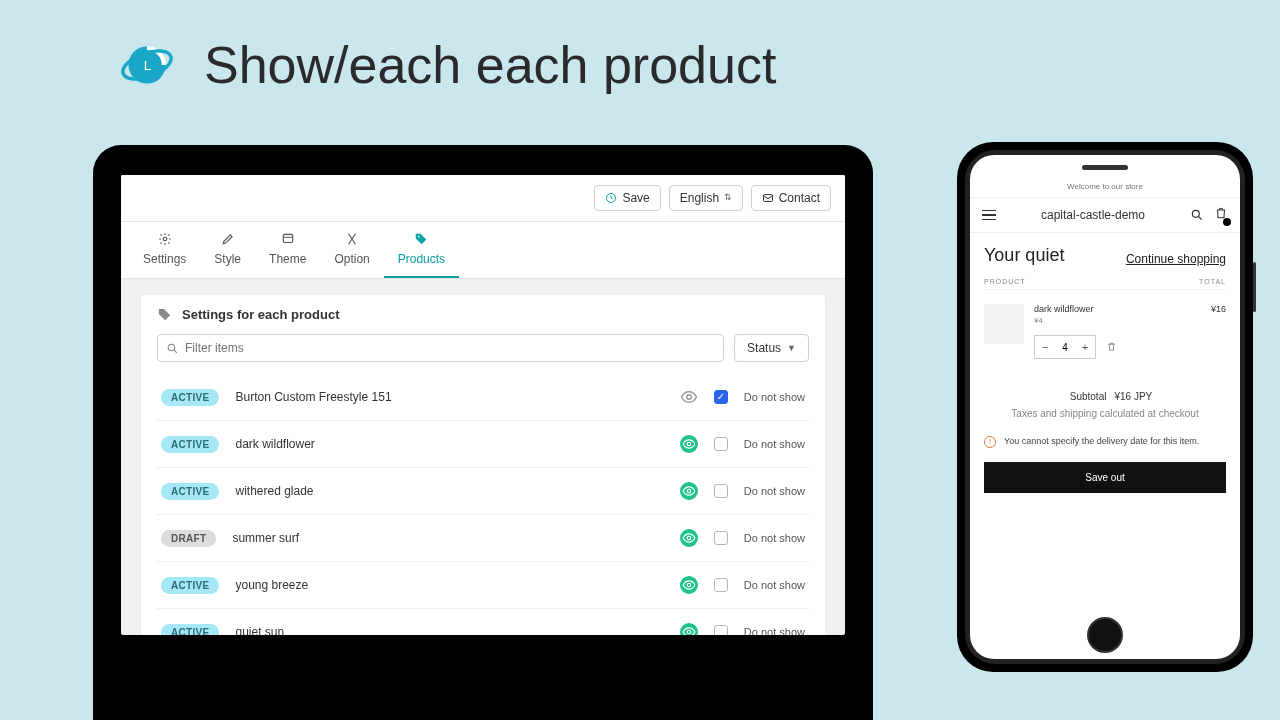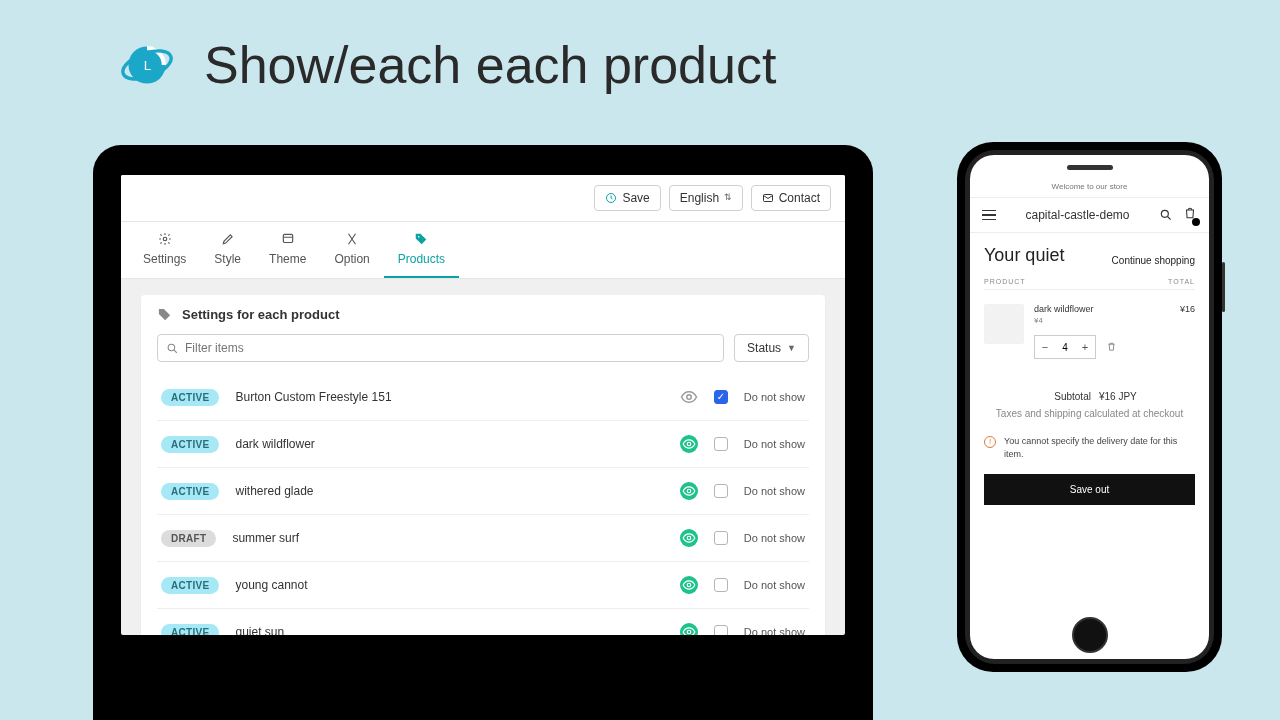--- a/index.html
+++ b/index.html
@@ -50,41 +50,41 @@
 .eye svg { width:18px; height:18px; }
 .eye.grey svg { color:#9a9a9a; }
 .eye.green { background:#1ec28b; border-radius:50%; padding:2px; }
 .eye.green svg { color:#fff; width:14px; height:14px; }
 .cbx { width:14px; height:14px; border:1.5px solid #b5b5b5; border-radius:3px; display:flex; align-items:center; justify-content:center; cursor:pointer; }
 .cbx.checked { background:#2a64e8; border-color:#2a64e8; }
 .cbx.checked::after { content:"✓"; color:#fff; font-size:10px; line-height:1; }
 .cbx-label { font-size:11px; color:#555; }
 
 
-.phone { position:absolute; right:58px; top:142px; width:265px; height:530px; background:#000; border-radius:36px; padding:8px; }
+.phone { position:absolute; right:27px; top:142px; width:296px; height:530px; background:#000; border-radius:36px; padding:8px; }
 .phone-side { position:absolute; right:-3px; top:120px; width:3px; height:50px; background:#333; border-radius:2px; }
 .phone-inner { width:100%; height:100%; background:#222; border-radius:30px; padding:5px; }
 .phone-screen { width:100%; height:100%; background:#fff; border-radius:24px; overflow:hidden; display:flex; flex-direction:column; position:relative; }
 .speaker { width:46px; height:5px; background:#333; border-radius:3px; margin:10px auto 0; }
 .home { position:absolute; left:50%; bottom:6px; transform:translateX(-50%); width:36px; height:36px; border:2px solid #333; border-radius:50%; background:#111; }
 
 .p-head1 { text-align:center; font-size:8px; color:#777; padding:6px 0; border-bottom:1px solid #eee; }
 .p-head2 { display:flex; align-items:center; justify-content:space-between; padding:8px 12px; border-bottom:1px solid #eee; }
 .burger { display:flex; flex-direction:column; gap:3px; cursor:pointer; }
 .burger span { width:14px; height:1.5px; background:#333; }
 .store-name { font-size:12px; color:#333; }
 .p-head2-right { display:flex; gap:10px; align-items:center; }
 .p-head2-right svg { width:14px; height:14px; color:#333; cursor:pointer; }
 .bag { position:relative; }
 .bag .dot { position:absolute; right:-3px; bottom:-2px; width:8px; height:8px; background:#000; color:#fff; font-size:6px; border-radius:50%; display:flex; align-items:center; justify-content:center; }
 
 .p-body { flex:1; padding:12px 14px; overflow:hidden; }
 .cart-top { display:flex; justify-content:space-between; align-items:flex-end; margin-bottom:12px; }
 .cart-title { font-size:18px; color:#222; }
-.cont-shop { font-size:10px; color:#222; cursor:pointer; }
+.cont-shop { font-size:12px; color:#222; text-decoration:underline; cursor:pointer; }
 .th-row { display:flex; justify-content:space-between; font-size:7px; letter-spacing:1px; color:#888; padding-bottom:4px; border-bottom:1px solid #eee; }
 
 .cart-item { display:flex; gap:10px; padding:14px 0; }
 .ci-img { width:40px; height:40px; background:#f2f2f2; border-radius:2px; }
 .ci-mid { flex:1; }
 .ci-name { font-size:9px; color:#333; }
 .ci-variant { font-size:8px; color:#888; margin-top:2px; }
 .ci-price { font-size:9px; color:#333; }
 .qty-row { display:flex; align-items:center; gap:10px; margin-top:10px; }
 .qty { display:flex; align-items:center; border:1px solid #ccc; }
@@ -241,21 +241,21 @@
                 <svg viewBox="0 0 24 24" fill="none" stroke="currentColor" stroke-width="2">
                   <path d="M2 12s3.5-7 10-7 10 7 10 7-3.5 7-10 7S2 12 2 12z"></path>
                   <circle cx="12" cy="12" r="3"></circle>
                 </svg>
               </span>
               <span class="cbx"></span>
               <span class="cbx-label">Do not show</span>
             </div>
             <div class="prow">
               <span class="pill">ACTIVE</span>
-              <span class="pname">young cannot</span>
+              <span class="pname">young breeze</span>
               <span class="eye green">
                 <svg viewBox="0 0 24 24" fill="none" stroke="currentColor" stroke-width="2">
                   <path d="M2 12s3.5-7 10-7 10 7 10 7-3.5 7-10 7S2 12 2 12z"></path>
                   <circle cx="12" cy="12" r="3"></circle>
                 </svg>
               </span>
               <span class="cbx"></span>
               <span class="cbx-label">Do not show</span>
             </div>
             <div class="prow">

